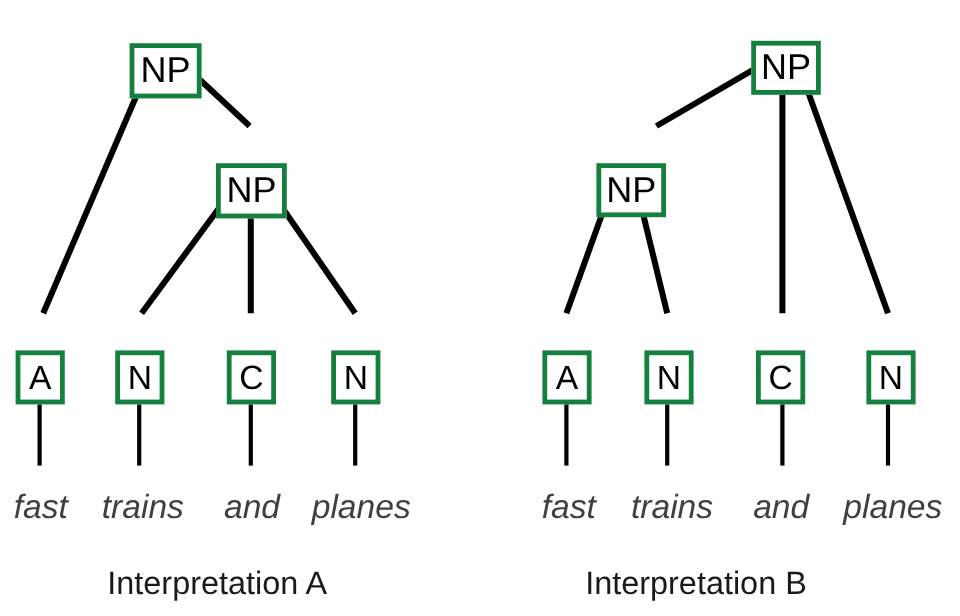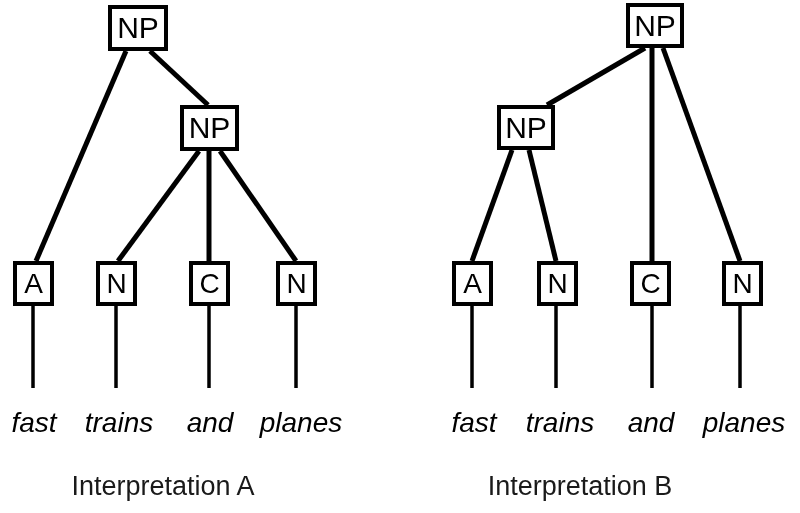--- a/index.html
+++ b/index.html
@@ -20,41 +20,42 @@
   .tree-svg {
     position: absolute;
     top: 0;
     left: 0;
     width: 800px;
     height: 513px;
   }
   .node-box {
     position: absolute;
     box-sizing: border-box;
-    border: 4px solid #000000;
+    border: 4px solid #15803d;
     background: #ffffff;
     display: flex;
     align-items: center;
     justify-content: center;
     font-family: "Liberation Sans", sans-serif;
     font-size: 30px;
     line-height: 1;
     color: #000000;
     letter-spacing: 0px;
+    margin-top: 31px;
   }
   .node-box.terminal {
     font-size: 28px;
     border-width: 4px;
   }
   .word-label {
     position: absolute;
     font-family: "Liberation Sans", sans-serif;
     font-style: italic;
     font-size: 28px;
-    color: #000000;
+    color: #404040;
     white-space: nowrap;
     transform: translateX(-50%);
   }
   .caption {
     position: absolute;
     font-family: "Liberation Sans", sans-serif;
     font-style: normal;
     font-size: 27px;
     color: #1a1a1a;
     white-space: nowrap;
@@ -103,21 +104,21 @@
       <div class="node-box" style="left: 108px; top: 5px; width: 60px; height: 46px;">NP</div>
       <div class="node-box" style="left: 180px; top: 105px; width: 59px; height: 46px;">NP</div>
       <div class="node-box terminal" style="left: 13px; top: 261px; width: 41px; height: 45px;">A</div>
       <div class="node-box terminal" style="left: 96px; top: 261px; width: 41px; height: 45px;">N</div>
       <div class="node-box terminal" style="left: 189px; top: 261px; width: 41px; height: 45px;">C</div>
       <div class="node-box terminal" style="left: 276px; top: 261px; width: 41px; height: 45px;">N</div>
       <div class="word-label" style="left: 34px; top: 407px;">fast</div>
       <div class="word-label" style="left: 119px; top: 407px;">trains</div>
       <div class="word-label" style="left: 210px; top: 407px;">and</div>
       <div class="word-label" style="left: 301px; top: 407px;">planes</div>
-      <div class="caption" style="left: 163px; top: 471px;">Interpretation A</div>
+      <div class="caption" style="left: 181px; top: 471px;">Interpretation A</div>
       <div class="node-box" style="left: 626px; top: 3px; width: 58px; height: 45px;">NP</div>
       <div class="node-box" style="left: 497px; top: 105px; width: 58px; height: 45px;">NP</div>
       <div class="node-box terminal" style="left: 452px; top: 261px; width: 41px; height: 45px;">A</div>
       <div class="node-box terminal" style="left: 537px; top: 261px; width: 41px; height: 45px;">N</div>
       <div class="node-box terminal" style="left: 630px; top: 261px; width: 41px; height: 45px;">C</div>
       <div class="node-box terminal" style="left: 722px; top: 261px; width: 41px; height: 45px;">N</div>
       <div class="word-label" style="left: 474px; top: 407px;">fast</div>
       <div class="word-label" style="left: 560px; top: 407px;">trains</div>
       <div class="word-label" style="left: 651px; top: 407px;">and</div>
       <div class="word-label" style="left: 744px; top: 407px;">planes</div>

